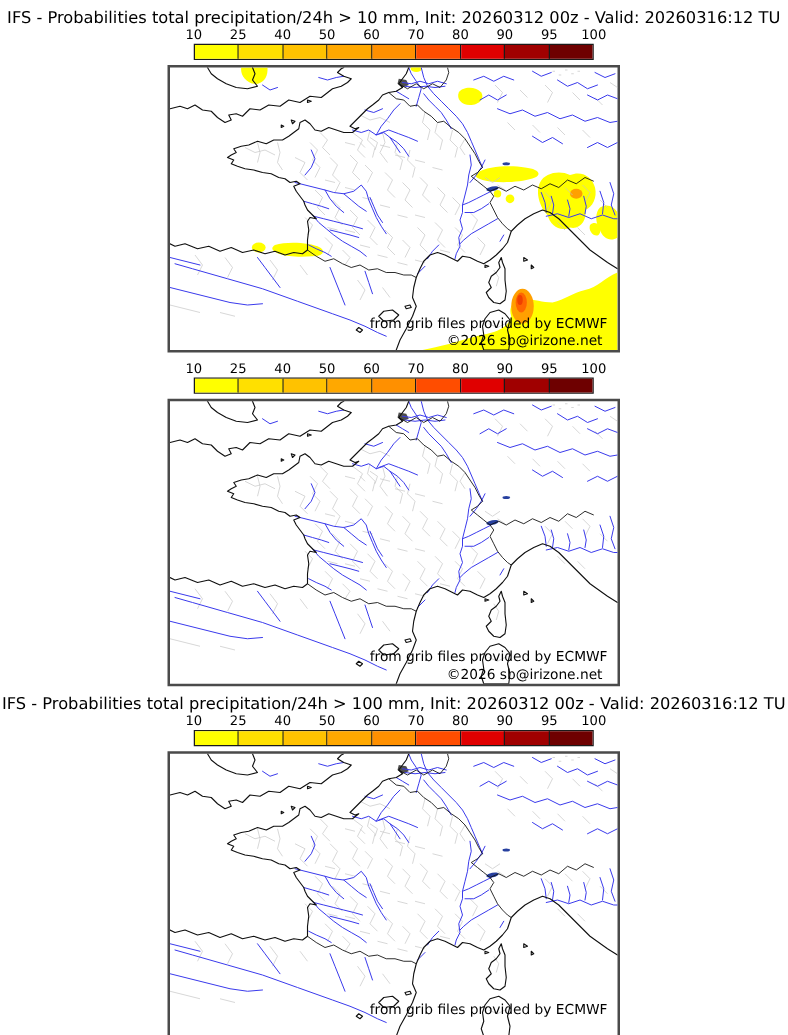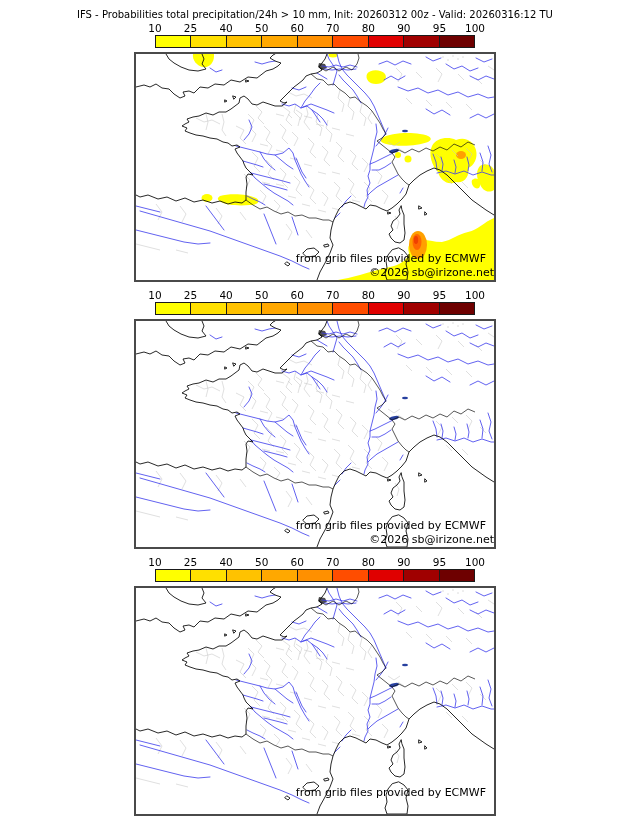--- a/index.html
+++ b/index.html
@@ -4,42 +4,42 @@
 <style>
   html,body{margin:0;padding:0;background:#ffffff;}
   body{
     width:630px;height:828px;overflow:hidden;
     font-family:"DejaVu Sans","Liberation Sans",sans-serif;
     color:#000;
   }
   .page{width:630px;}
   .panel{margin-top:7px;}
   .panel-title{
-    text-align:center;font-size:10px;line-height:15px;white-space:nowrap;
+    text-align:center;font-size:13px;line-height:15px;white-space:nowrap;
   }
   .colorbar-wrap{width:320px;margin:0 auto;position:relative;}
   .colorbar-ticks{
     position:relative;height:12px;font-size:10.5px;line-height:12px;
   }
   .colorbar-ticks span{
     position:absolute;transform:translateX(-50%);top:0;
   }
   .colorbar-bar{
     display:flex;height:11px;border:1px solid #1a1a1a;margin-top:1px;
   }
   .colorbar-bar div{flex:1;border-right:1px solid #1a1a1a;}
   .colorbar-bar div:last-child{border-right:none;}
   .map{
     width:358px;height:226px;margin:4px auto 0 auto;position:relative;
     border:2px solid #4a4a4a;background:#fff;
   }
   .map svg{display:block;}
   .credit{position:absolute;font-size:11px;color:#000;white-space:nowrap;}
   .credit.provider{right:8px;bottom:15px;}
-  .credit.copyright{right:0;bottom:1px;}
+  .credit.copyright{right:12px;bottom:1px;}
   
   .coast{stroke:#101010;stroke-width:0.9;fill:none;stroke-linejoin:round;stroke-linecap:round;}
   .border{stroke:#101010;stroke-width:0.7;fill:none;stroke-linejoin:round;}
   .dept{stroke:#c4c4c4;stroke-width:0.55;fill:none;}
   .river{stroke:#3a3aec;stroke-width:0.8;fill:none;stroke-linejoin:round;stroke-linecap:round;}
   .lake{fill:#27409f;stroke:none;}
   .urban{fill:#4d4d4d;stroke:none;}
   .hidden-defs{position:absolute;width:0;height:0;overflow:hidden;}
 </style>
 </head>
@@ -318,20 +318,21 @@
     <div class="map">
       <svg viewBox="0 0 358 226" width="358" height="226">
         <use href="#basemap"></use>
       </svg>
       <div class="credit provider">from grib files provided by ECMWF</div>
       <div class="credit copyright">©2026 sb@irizone.net</div>
     </div>
   </section>
 
   <section class="panel">
+    <div class="panel-title">IFS - Probabilities total precipitation/24h &gt; 100 mm, Init: 20260312 00z - Valid: 20260316:12 TU</div>
     <div class="colorbar-wrap">
       <div class="colorbar-ticks">
           <span style="left: 0%;">10</span>
           <span style="left: 11.1111%;">25</span>
           <span style="left: 22.2222%;">40</span>
           <span style="left: 33.3333%;">50</span>
           <span style="left: 44.4444%;">60</span>
           <span style="left: 55.5556%;">70</span>
           <span style="left: 66.6667%;">80</span>
           <span style="left: 77.7778%;">90</span>

